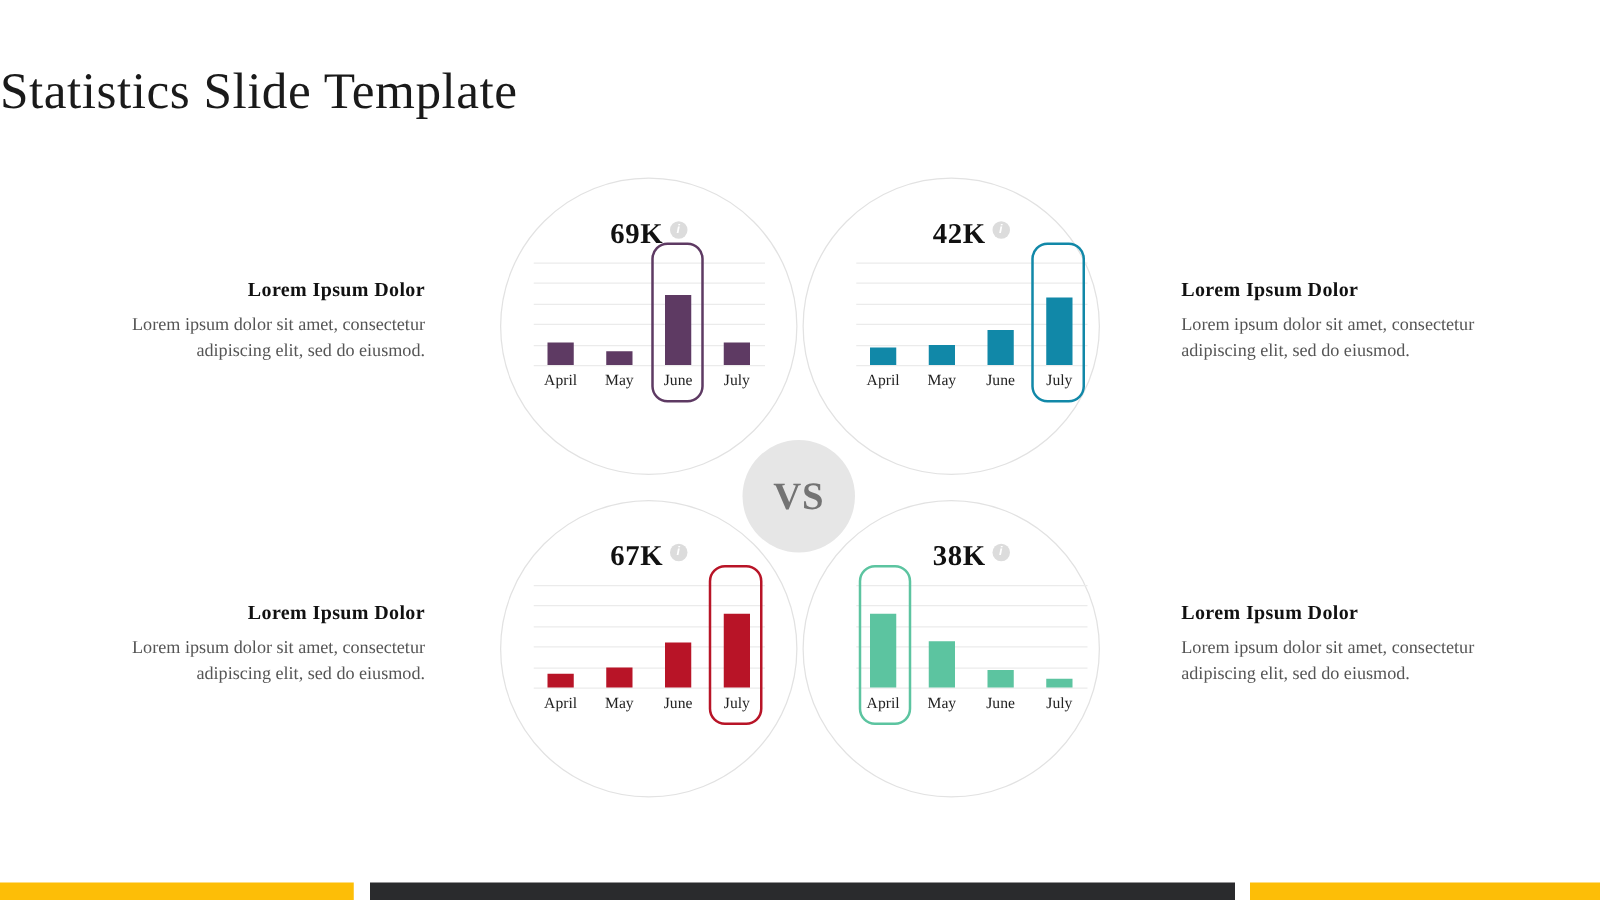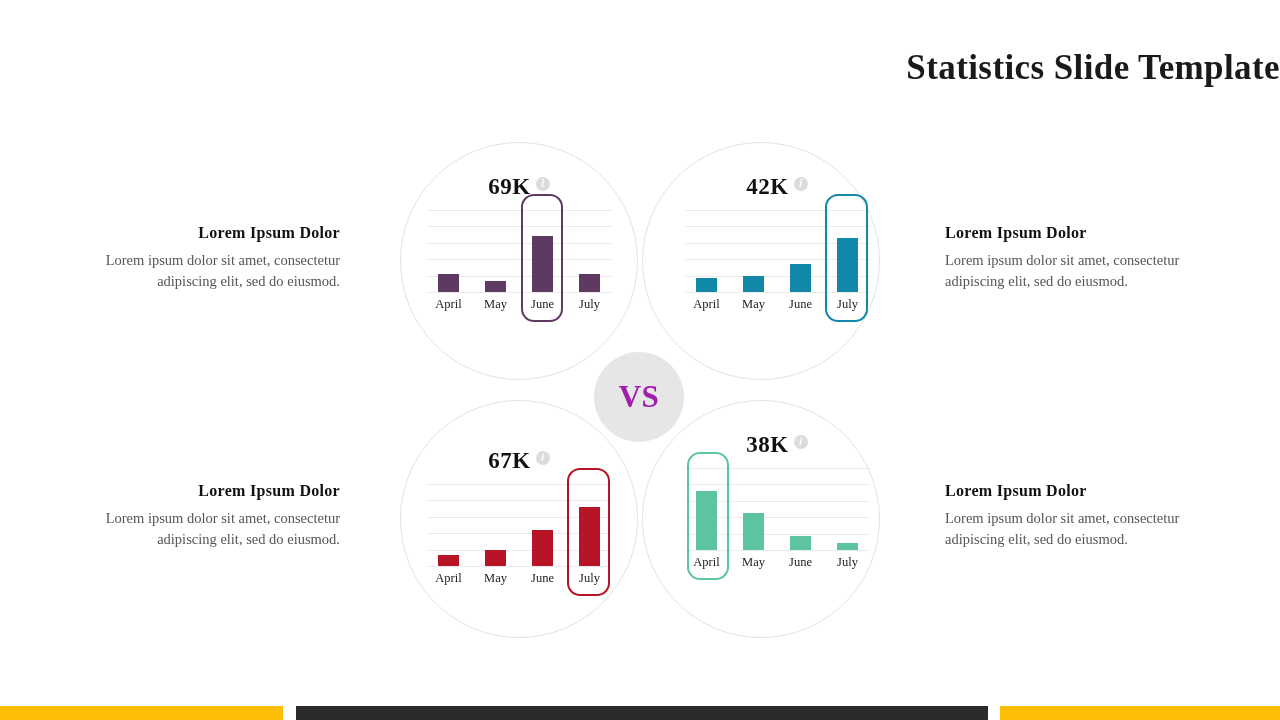--- a/index.html
+++ b/index.html
@@ -7,48 +7,48 @@
     width: 1280px; height: 720px;
     background: #ffffff;
     font-family: "Liberation Serif", "DejaVu Serif", serif;
     overflow: hidden;
   }
   #slide { position: relative; width: 1280px; height: 720px; background:#fff; }
 
   
   .title {
     position: absolute; left: 0; top: 48px; width: 1280px;
-    text-align: right;
-    font-size: 35px; font-weight: 700; color: #1a1a1a;
+    text-align: left;
+    font-size: 41px; font-weight: 400; color: #1a1a1a;
     letter-spacing: .4px;
   }
 
   
   .ring {
     position: absolute; border: 1.6px solid #e2e2e2; border-radius: 50%;
     background: transparent;
   }
   .ring.tl { left: 400px; top: 142px; width: 238px; height: 238px; }
   .ring.tr { left: 642px; top: 142px; width: 238px; height: 238px; }
   .ring.bl { left: 400px; top: 400px; width: 238px; height: 238px; }
   .ring.br { left: 642px; top: 400px; width: 238px; height: 238px; }
 
   
   .vs-badge {
     position: absolute; left: 594px; top: 352px; width: 90px; height: 90px;
     background: #e6e6e6; border-radius: 50%;
     display: flex; align-items: center; justify-content: center;
-    font-size: 31px; font-weight: 700; color: #a21caf; letter-spacing: .5px;
+    font-size: 31px; font-weight: 700; color: #737373; letter-spacing: .5px;
   }
 
   
   .panel { position: absolute; width: 250px; height: 215px; }
   .panel.tl { left: 394px; top: 172px; }
   .panel.tr { left: 652px; top: 172px; }
-  .panel.bl { left: 394px; top: 446px; }
+  .panel.bl { left: 394px; top: 430px; }
   .panel.br { left: 652px; top: 430px; }
 
   .kpi {
     position: relative; height: 30px;
     display: flex; align-items: center; justify-content: center;
     gap: 5px;
   }
   .kpi-value { font-size: 23px; font-weight: 700; color: #111; letter-spacing: .5px; }
   .info-icon {
     width: 14px; height: 14px; border-radius: 50%;

